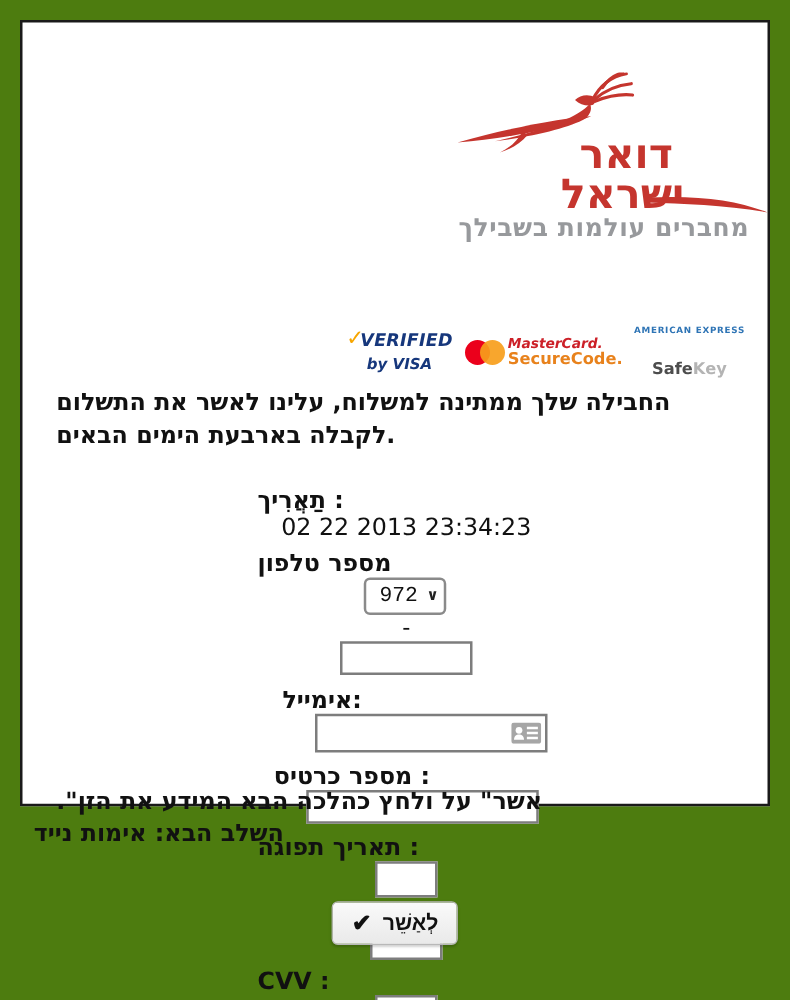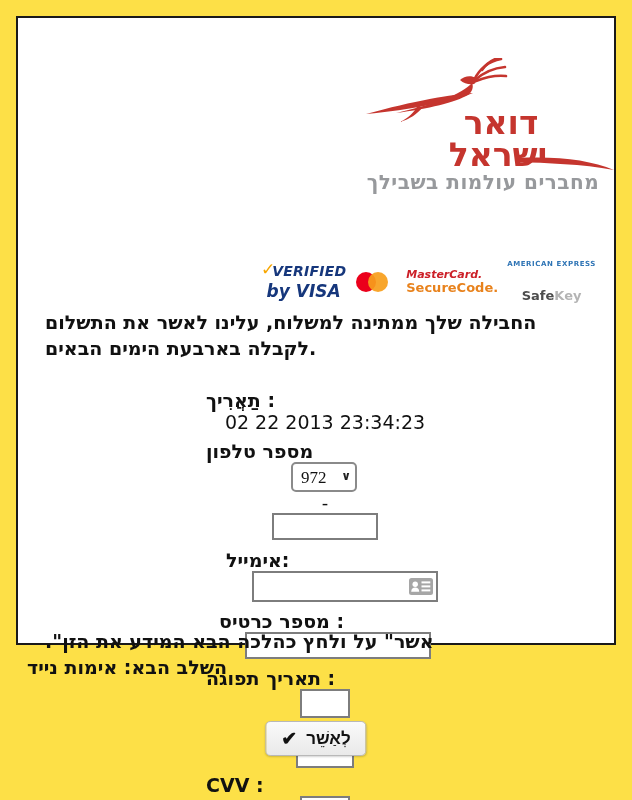--- a/index.html
+++ b/index.html
@@ -1,56 +1,56 @@
 <!DOCTYPE html>
 <html><head>
 <meta charset="utf-8">
 <style>
   * { margin:0; padding:0; box-sizing:border-box; }
   html,body { width:632px; height:800px; background:#ffffff; overflow:hidden;
     font-family:"DejaVu Sans","Liberation Sans",sans-serif; direction:ltr; }
-  .canvas { position:relative; width:632px; height:800px; background:#fde047; }
+  .canvas { position:relative; width:632px; height:800px; background:#4d7c0f; }
 
   
   .frame { position:absolute; left:16px; top:16px; width:600px; height:629px;
     border:2px solid #1a1a1a; background:#fff; }
 
   
   .logo-svg { position:absolute; left:340px; top:40px; width:260px; height:114px; }
   .tagline { position:absolute; left:330px; top:152px; width:270px; text-align:center;
     color:#97999c; font-size:20px; font-weight:600; letter-spacing:.5px; }
 
   .heading { position:absolute; left:27px; top:193px; font-size:22px; font-weight:bold; color:#111; }
 
   
   .badges { position:absolute; top:243px; right:18px; display:flex; align-items:center; gap:9px; }
   .vbv { display:flex; flex-direction:column; align-items:center; line-height:1; }
   .vbv-top { display:flex; align-items:flex-start; }
   .vbv-check { color:#f7a600; font-weight:bold; font-size:17px; margin-right:-3px; position:relative; top:-3px; }
   .vbv-line1 { font-size:14px; font-weight:bold; font-style:italic; color:#16377c; letter-spacing:.2px; }
-  .vbv-line2 { font-size:17px; font-weight:bold; font-style:italic; color:#16377c; margin-top:2px; }
-  .mc { display:flex; align-items:center; gap:17px; }
+  .vbv-line2 { font-size:12px; font-weight:bold; font-style:italic; color:#16377c; margin-top:2px; }
+  .mc { display:flex; align-items:center; gap:1px; }
   .mc-text { display:flex; flex-direction:column; line-height:1.05; }
   .mc-line1 { font-size:11px; font-weight:bold; font-style:italic; color:#cc2028; }
   .mc-line2 { font-size:13px; font-weight:bold; color:#e8821c; }
   .amex { display:flex; flex-direction:column; align-items:center; line-height:1.1;gap:20px; }
   .amex-line1 { font-size:7px; font-weight:bold; color:#2e74b5; letter-spacing:.6px; }
   .amex-line2 { font-size:13px; }
   .amex-safe { font-weight:bold; color:#4d4d4d; }
   .amex-key { font-weight:bold; color:#b4b4b4; }
 
   .intro { position:absolute; left:27px; top:291px; width:560px;
     font-size:19px; font-weight:bold; color:#111; line-height:26px; }
 
   
   .form { position:absolute; left:27px; top:371px; width:560px; }
   .row { display:flex; align-items:center; margin-bottom:5px;flex-direction:column; }
   .lbl { width:238px; font-size:19px; font-weight:bold; color:#111; flex:none; }
   .val { font-size:19px; color:#111; }
-  input, select { font-family:Liberation Serif, serif; }
+  input, select { font-family:Liberation Mono, monospace;text-align:center; }
   .inp { border:2px solid #7d7d7d; background:#fff; height:27px; font-size:15px; padding:0 4px; }
   .inp-phone { width:106px; height:27px; }
   .inp-email { width:186px; height:31px; }
   .inp-card  { width:186px; height:27px; }
   .inp-small { width:50px; height:29px; }
   .inp-small2 { width:58px; height:29px; }
   .sel-wrap { position:relative; display:inline-block; margin-right:2px; }
   .sel { appearance:none; -webkit-appearance:none; width:66px; height:30px;
     border:2px solid #8a8a8a; border-radius:5px; background:#fff; font-size:17px;
     padding:0 18px 0 8px; color:#111; }

